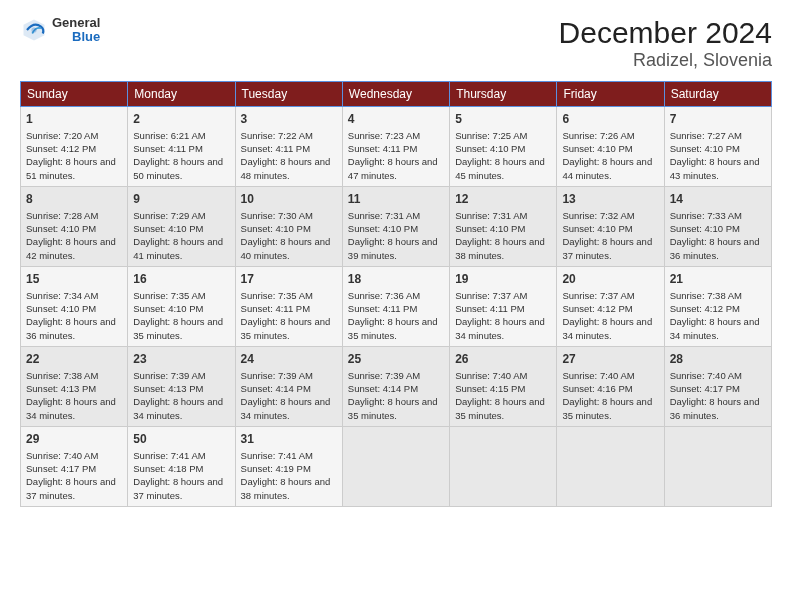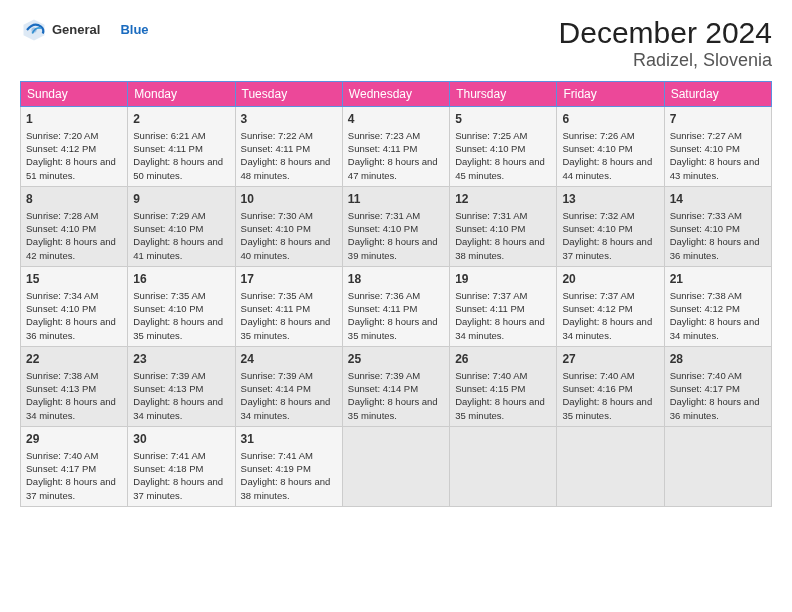--- a/index.html
+++ b/index.html
@@ -20,21 +20,21 @@
       justify-content: space-between;
       margin-bottom: 10px;
     }
     .logo {
       display: flex;
       align-items: center;
       gap: 4px;
     }
     .logo-text {
       display: flex;
-      flex-direction: row;
+      flex-direction: column;
       font-size: 13px;
       font-weight: bold;
       line-height: 1.1;
     }
     .logo-text .general { color: #333; }
     .logo-text .blue { color: #1a6bbf; margin-left: 20px; }
     .logo-icon {
       width: 28px;
       height: 28px;
     }
@@ -49,21 +49,21 @@
     .location {
       font-size: 18px;
       color: #555;
     }
     table {
       width: 100%;
       border-collapse: collapse;
       font-size: 10px;
     }
     thead tr th {
-      background-color: #ec4899;
+      background-color: #7f1d1d;
       color: white;
       padding: 5px 6px;
       text-align: left;
       font-size: 12px;
       font-weight: normal;
       border: 1px solid #5a90e0;
     }
     tbody tr td {
       border: 1px solid #ccc;
       vertical-align: top;
@@ -303,21 +303,21 @@
           </td>
         </tr>
         <tr>
           <td>
             <span class="day-num">29</span>
             <div>Sunrise: 7:40 AM</div>
             <div>Sunset: 4:17 PM</div>
             <div>Daylight: 8 hours and 37 minutes.</div>
           </td>
           <td>
-            <span class="day-num">30</span>
+            <span class="day-num">50</span>
             <div>Sunrise: 7:41 AM</div>
             <div>Sunset: 4:18 PM</div>
             <div>Daylight: 8 hours and 37 minutes.</div>
           </td>
           <td>
             <span class="day-num">31</span>
             <div>Sunrise: 7:41 AM</div>
             <div>Sunset: 4:19 PM</div>
             <div>Daylight: 8 hours and 38 minutes.</div>
           </td>

